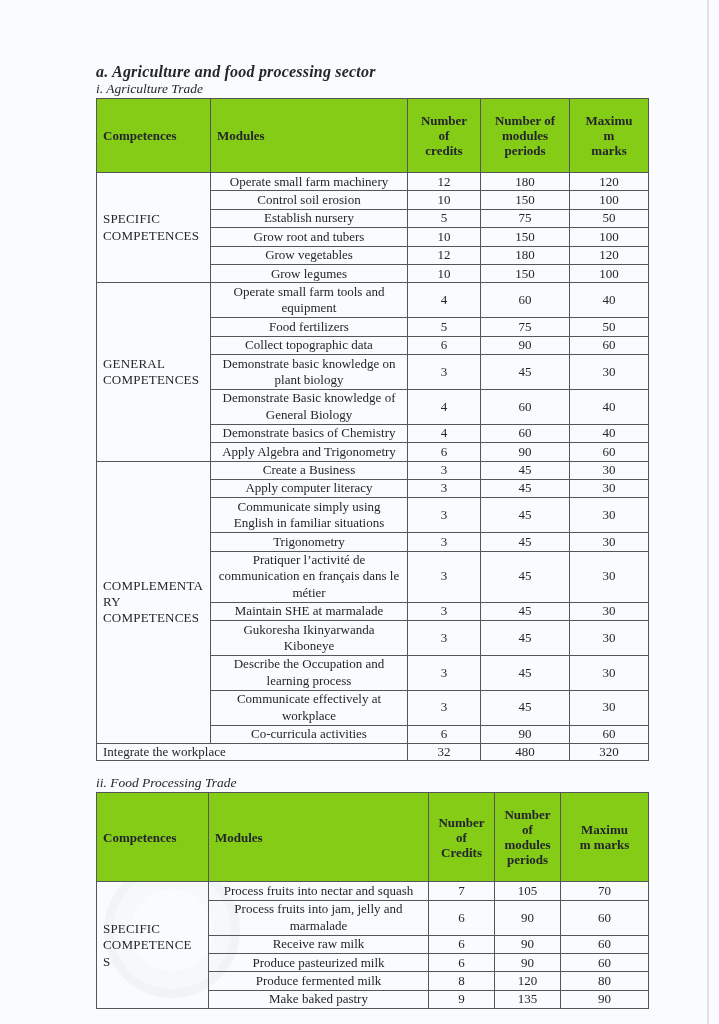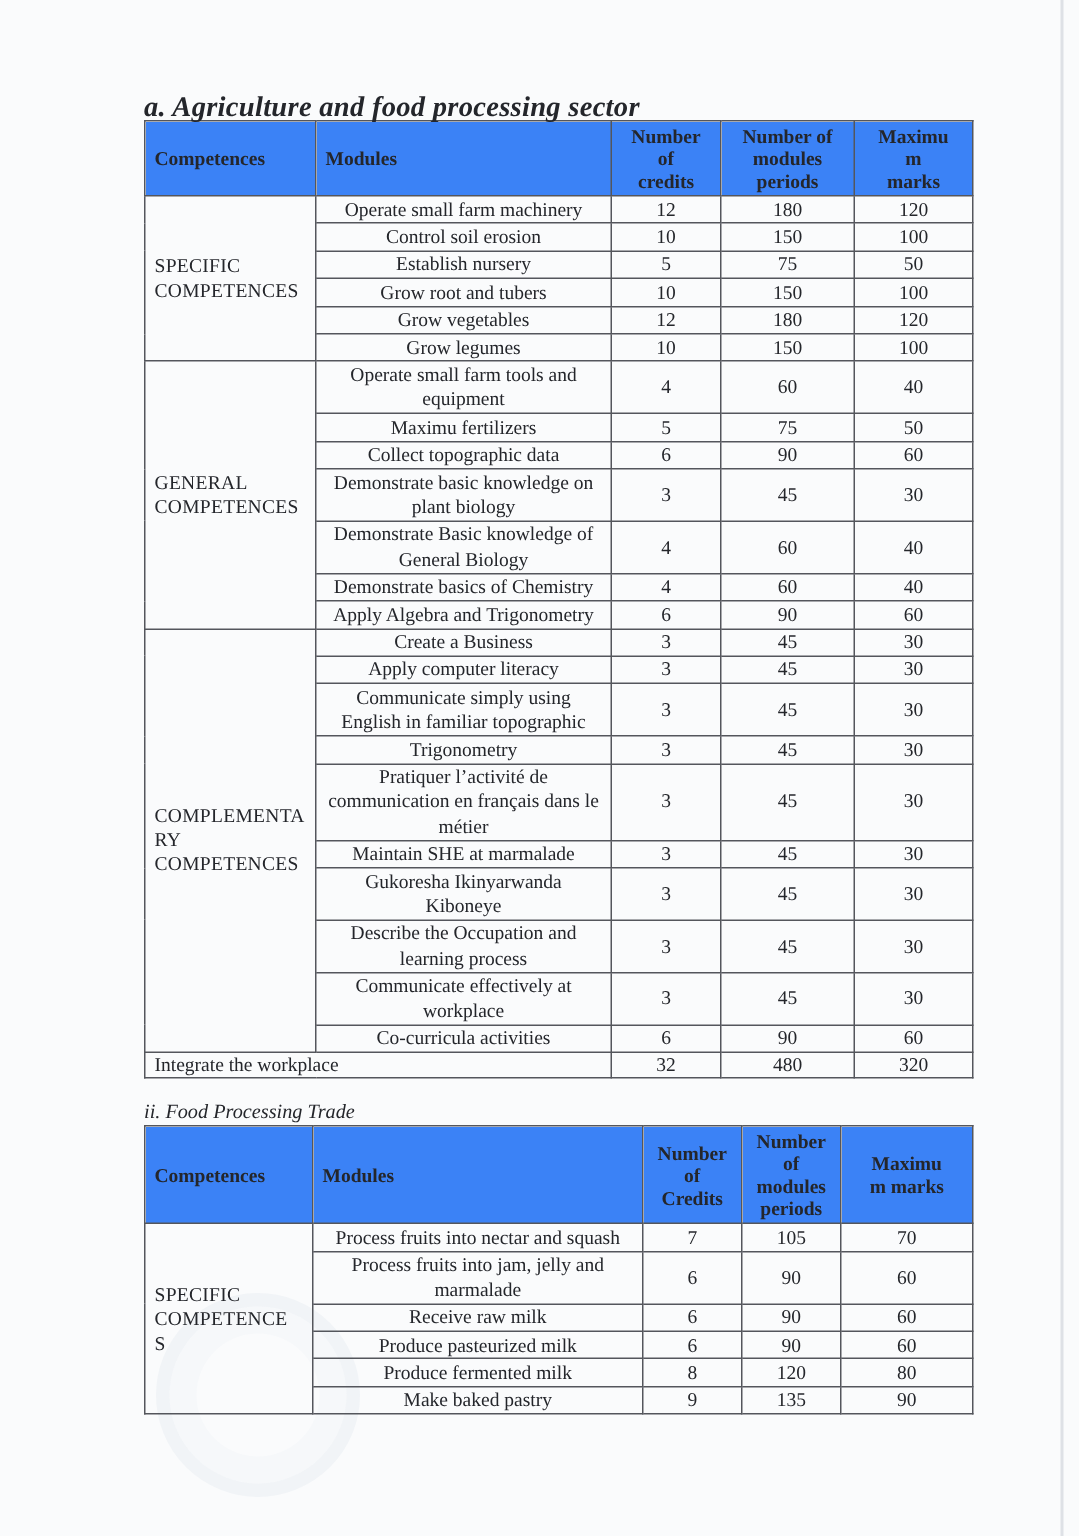--- a/index.html
+++ b/index.html
@@ -19,44 +19,44 @@
   
   .stamp {
     position: absolute; left: 104px; top: 862px;
     width: 118px; height: 118px; border-radius: 50%;
     border: 9px solid rgba(165,185,202,0.10);
     box-shadow: inset 0 0 0 18px rgba(165,185,202,0.04);
   }
   .page-content { position: absolute; left: 96px; top: 63px; width: 556px; }
   .doc-title {
     font-weight: bold; font-style: italic;
-    font-size: 19px; line-height: 17px; letter-spacing: 0.2px;
+    font-size: 16px; line-height: 17px; letter-spacing: 0.2px;
   }
   .table-caption {
     font-style: italic; font-size: 13.5px; line-height: 16px;
     margin: 1px 0 1px 0;
   }
   .caption-2 { margin-top: 14px; font-family: Liberation Serif, serif; }
   table {
     border-collapse: collapse; table-layout: fixed;
     width: 552px; background: transparent;
   }
   td, th {
     border: 1px solid #54565c;
     font-size: 13px; line-height: 16.4px;
     padding: 0 5px;
     vertical-align: middle;
     overflow: hidden;
   }
   th {
-    background: #3b82f6;
+    background: #84cc16;
     font-weight: bold;
     text-align: center;
     white-space: pre-line;
-    padding: 2px 4px;
+    padding: 14px 4px;
     line-height: 15px;
   }
   th.col-0, th.col-1 { text-align: left; padding-left: 6px; }
   td.comp-cell { white-space: pre-line; padding-left: 6px; letter-spacing: 0.2px; }
   td.module-cell { text-align: center; padding: 0.5px 6px; }
   td.num-cell { text-align: center; }
   tr[data-name="total-row"] td:first-child { padding-left: 6px; margin-left: 18px; }
   .page-number {
     width: 552px; text-align: center;
     font-size: 14px; margin-top: 16px;
@@ -65,20 +65,21 @@
 </head>
 <body>
 
 <div class="scan-edge" data-name="scan-edge-artifact"></div>
 <div class="stamp" data-name="stamp-watermark"></div>
 
 <div class="page-content" data-name="document-page">
 
   <div class="doc-title" data-name="section-title">a. Agriculture and food processing sector</div>
 
+  <div class="table-caption" data-name="table-caption-agriculture-trade">i. Agriculture Trade</div>
 
   <table data-name="agriculture-trade-table">
     <colgroup>
       <col style="width:114px">
         <col style="width:197px">
         <col style="width:73px">
         <col style="width:89px">
         <col style="width:79px">
     </colgroup>
     <thead>
@@ -137,21 +138,21 @@
         </tr>
         <tr data-name="module-row">
           <td class="comp-cell" data-name="competence-group-label" rowspan="7">GENERAL
 COMPETENCES</td>
           <td class="module-cell" data-name="module-name">Operate small farm tools and equipment</td>
           <td class="num-cell" data-name="credits-value">4</td>
           <td class="num-cell" data-name="periods-value">60</td>
           <td class="num-cell" data-name="marks-value">40</td>
         </tr>
         <tr data-name="module-row">
-          <td class="module-cell" data-name="module-name">Maximu fertilizers</td>
+          <td class="module-cell" data-name="module-name">Food fertilizers</td>
           <td class="num-cell" data-name="credits-value">5</td>
           <td class="num-cell" data-name="periods-value">75</td>
           <td class="num-cell" data-name="marks-value">50</td>
         </tr>
         <tr data-name="module-row">
           <td class="module-cell" data-name="module-name">Collect topographic data</td>
           <td class="num-cell" data-name="credits-value">6</td>
           <td class="num-cell" data-name="periods-value">90</td>
           <td class="num-cell" data-name="marks-value">60</td>
         </tr>
@@ -188,21 +189,21 @@
           <td class="num-cell" data-name="periods-value">45</td>
           <td class="num-cell" data-name="marks-value">30</td>
         </tr>
         <tr data-name="module-row">
           <td class="module-cell" data-name="module-name">Apply computer literacy</td>
           <td class="num-cell" data-name="credits-value">3</td>
           <td class="num-cell" data-name="periods-value">45</td>
           <td class="num-cell" data-name="marks-value">30</td>
         </tr>
         <tr data-name="module-row">
-          <td class="module-cell" data-name="module-name">Communicate simply using English in familiar topographic</td>
+          <td class="module-cell" data-name="module-name">Communicate simply using English in familiar situations</td>
           <td class="num-cell" data-name="credits-value">3</td>
           <td class="num-cell" data-name="periods-value">45</td>
           <td class="num-cell" data-name="marks-value">30</td>
         </tr>
         <tr data-name="module-row">
           <td class="module-cell" data-name="module-name">Trigonometry</td>
           <td class="num-cell" data-name="credits-value">3</td>
           <td class="num-cell" data-name="periods-value">45</td>
           <td class="num-cell" data-name="marks-value">30</td>
         </tr>

